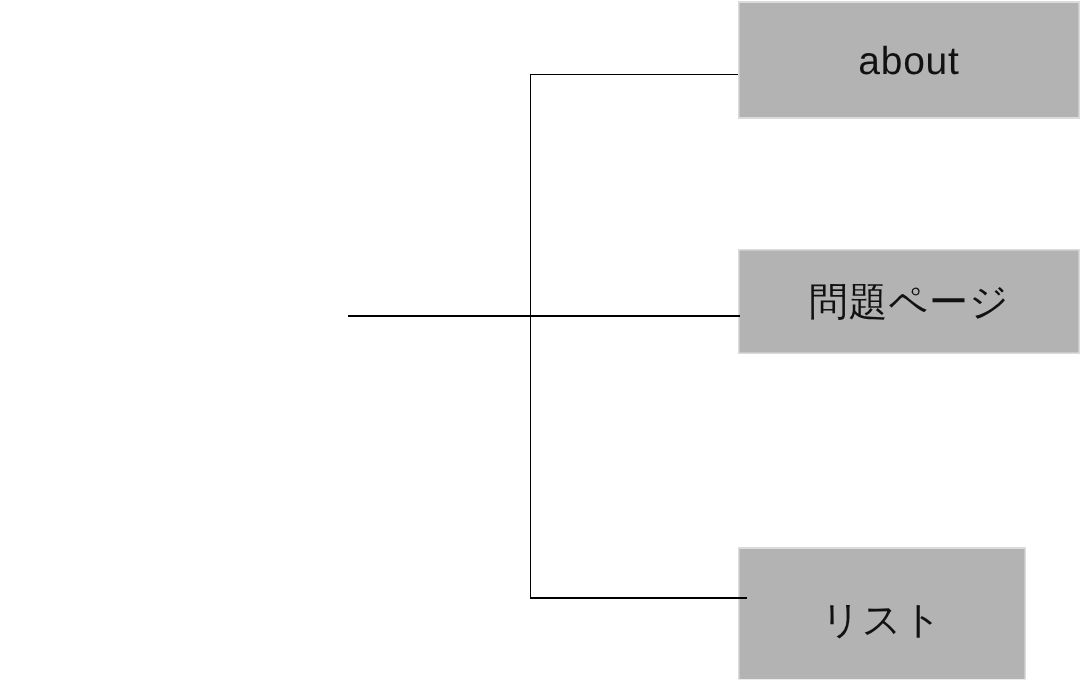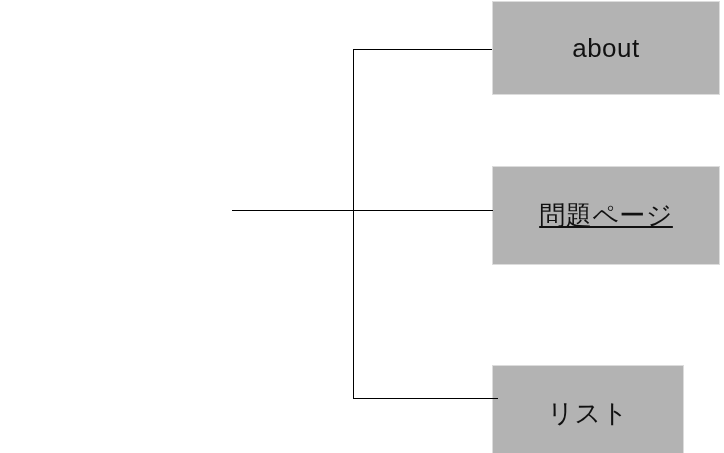--- a/index.html
+++ b/index.html
@@ -36,22 +36,22 @@
     box-sizing: border-box;
     display: flex;
     align-items: center;
     justify-content: center;
     color: #111111;
     font-size: 26px;
     letter-spacing: 0.5px;
     cursor: default;
   }
   .node-top-page { left: 2px;   top: 166px; width: 230px; height: 100px; }
-  .node-about    { left: 492px; top: 1px;   width: 228px; height: 94px;  }
-  .node-problem  { left: 492px; top: 166px; width: 228px; height: 99px; text-decoration: underline;  }
+  .node-about    { left: 492px; top: 1px;   width: 228px; height: 78px;  }
+  .node-problem  { left: 492px; top: 166px; width: 228px; height: 70px;  }
   .node-list     { left: 492px; top: 365px; width: 192px; height: 96px;  }
 </style>
 </head>
 <body>
 
 <div class="canvas">
 
   <svg class="lines" width="724" height="453" viewBox="0 0 724 453" xmlns="http://www.w3.org/2000/svg">
     <line x1="232" y1="210.5" x2="493" y2="210.5"></line>
     <polyline points="353.5,210.5 353.5,49.5 492,49.5"></polyline>

